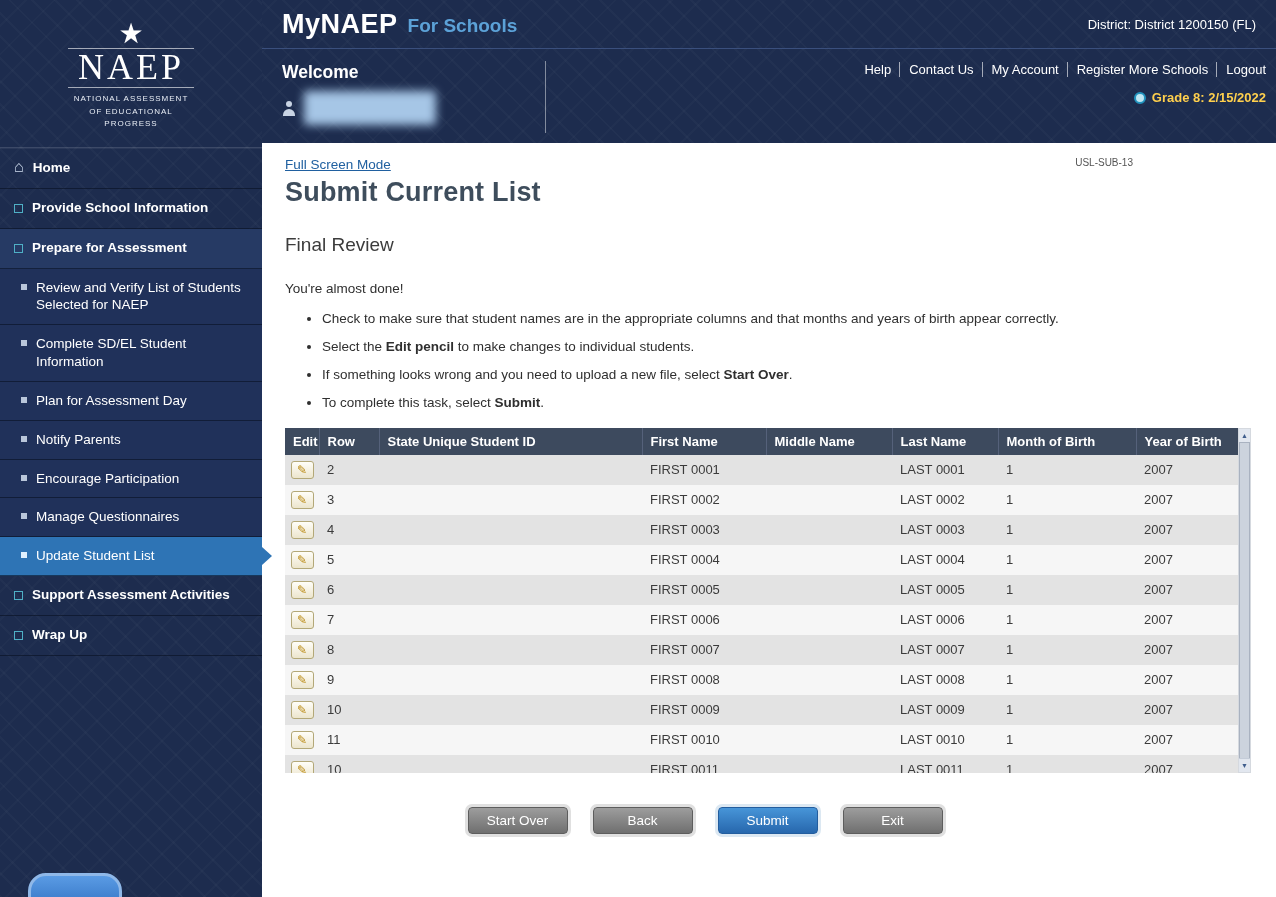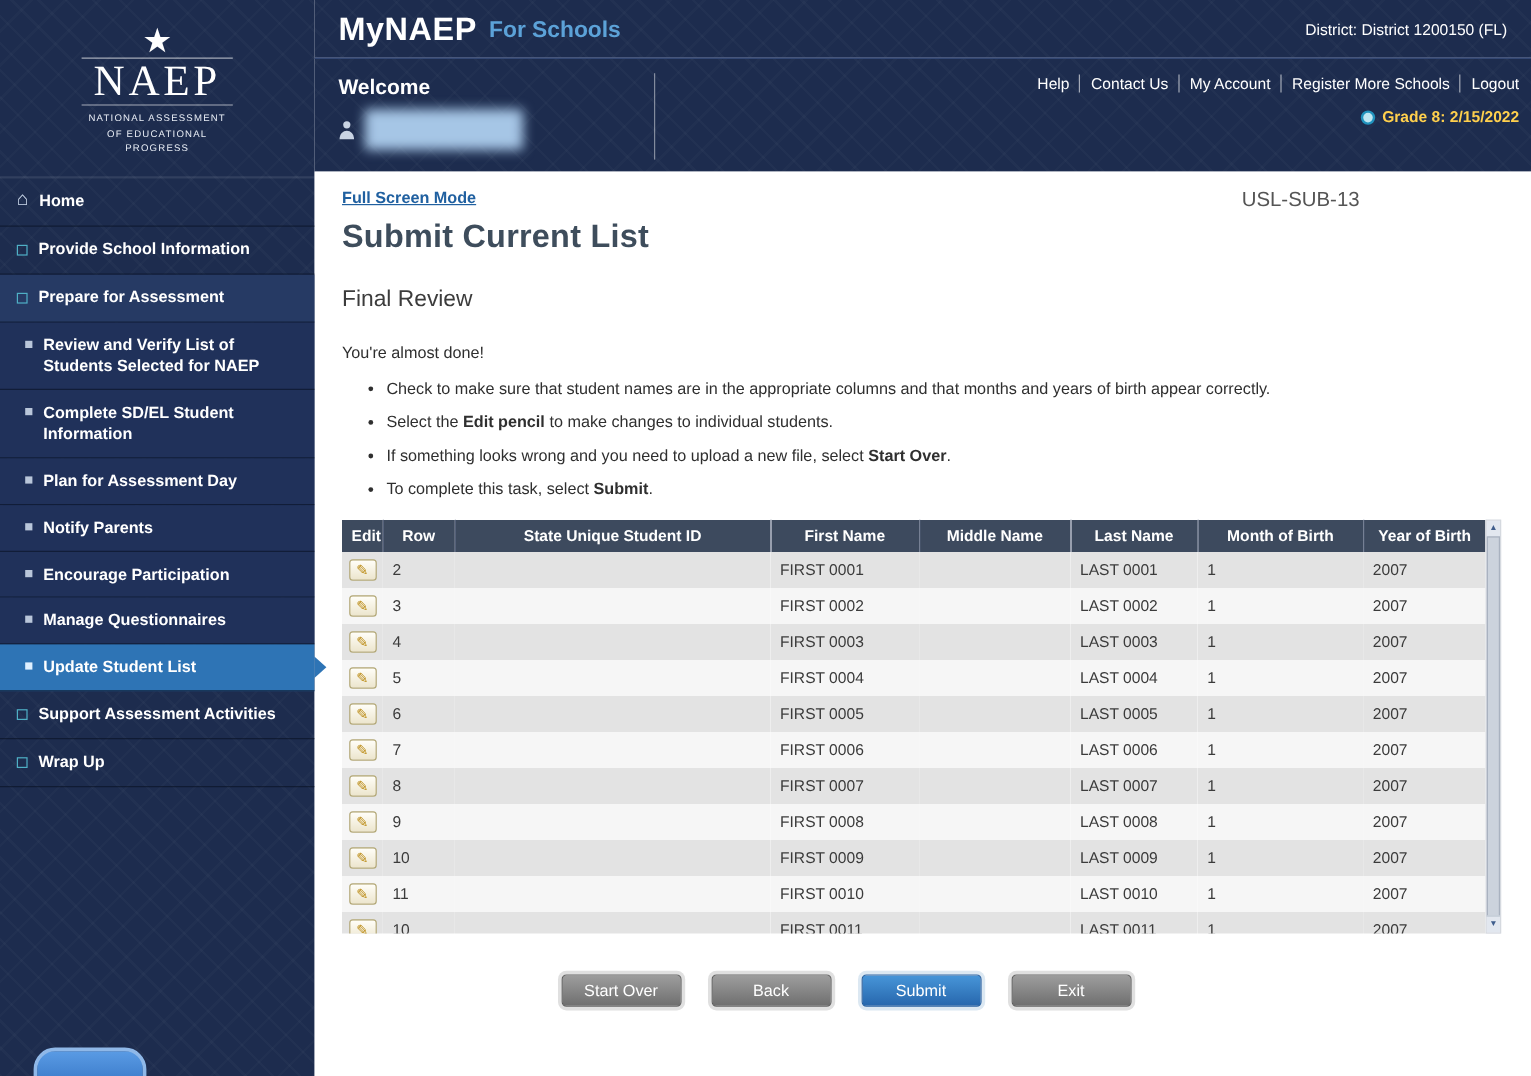--- a/index.html
+++ b/index.html
@@ -24,21 +24,21 @@
   .logo-subtitle{font-size:8px;letter-spacing:1px;color:#e8edf5;text-align:center;width:120px;line-height:1.6;margin-top:5px;}
 
   .side-nav{border-top:1px solid rgba(255,255,255,0.06);}
   .nav-item{display:flex;align-items:flex-start;gap:9px;padding:11px 12px 11px 14px;
             color:#fff;font-weight:bold;font-size:13.5px;line-height:1.25;
             border-bottom:1px solid rgba(8,16,34,.6);cursor:pointer;}
   .nav-item .home-icon{font-size:16px;line-height:14px;color:#cfdcee;}
   .sq{flex:0 0 auto;width:7px;height:7px;border:1px solid #4fb0c6;margin-top:4px;}
   .nav-item.open{background:#263a64;}
 
-  .sub-item{padding:10px 12px 10px 36px;position:relative;color:#fff;font-weight:bold;
+  .sub-item{padding:10px 12px 10px 36px;position:relative;color:#fff;font-weight:normal;
             font-size:13.5px;line-height:1.32;border-bottom:1px solid rgba(8,16,34,.6);
             cursor:pointer;background:#20315a;}
   .sub-item::before{content:"";position:absolute;left:21px;top:15px;width:6px;height:6px;background:#b9c6da;}
   .sub-item.active{background:#2e74b5;}
   .sub-item.active::before{background:#dff0ff;}
   .sub-item.active::after{content:"";position:absolute;right:-10px;top:50%;margin-top:-9px;
             border-top:9px solid transparent;border-bottom:9px solid transparent;border-left:10px solid #2e74b5;}
 
   .chat-pill{position:absolute;left:28px;bottom:-18px;width:88px;height:36px;border-radius:18px;
              background:linear-gradient(#5a9be4,#2f6fc0);border:3px solid #8fb8e8;z-index:5;cursor:pointer;}
@@ -64,34 +64,34 @@
   .nav-links a{color:#fff;text-decoration:none;cursor:pointer;}
   .nav-links a:not(:first-child){border-left:1px solid rgba(255,255,255,.6);padding-left:9px;margin-left:8px;}
   .grade-row{display:flex;justify-content:flex-end;align-items:center;margin-top:13px;
              font-size:13px;font-weight:bold;color:#ffd04d;}
   .bullseye{width:8px;height:8px;border-radius:50%;background:#bfe6f2;border:2px solid #2193be;
             display:inline-block;margin-right:6px;}
 
   
   .content{flex:1;background:#fff;padding:14px 0 0 23px;position:relative;overflow:hidden;}
   .content-topline{display:flex;justify-content:space-between;align-items:flex-start;width:966px;}
-  .fsm-link{font-size:13.5px;color:#2060a0;text-decoration:underline;cursor:pointer;font-weight:bold;}
-  .page-code{font-size:17px;color:#555;margin-right:118px;}
+  .fsm-link{font-size:13.5px;color:#2060a0;text-decoration:underline;cursor:pointer;}
+  .page-code{font-size:10px;color:#555;margin-right:118px;}
   h1{margin:5px 0 0 0;font-size:27px;font-weight:600;color:#3e4d5c;letter-spacing:.2px;}
   h2{margin:26px 0 0 0;font-size:19px;font-weight:500;color:#3c3c3c;}
   .intro{margin:25px 0 0 0;font-size:13.5px;color:#2f2f2f;}
   ul.instructions{margin:13px 0 0 0;padding-left:37px;font-size:13.5px;color:#2f2f2f;max-width:850px;}
   ul.instructions li{margin-bottom:7px;line-height:1.55;}
   ul.instructions b{font-weight:bold;}
 
   
   .table-wrap{margin-top:14px;width:966px;position:relative;}
   .table-scroll{height:345px;overflow:hidden;width:953px;}
   table{border-collapse:collapse;table-layout:fixed;width:953px;font-size:13px;}
-  thead th{background:#3d4a5e;color:#fff;font-weight:bold;text-align:center;padding:0 8px;height:27px;
+  thead th{background:#3d4a5e;color:#fff;font-weight:bold;text-align:left;padding:0 8px;height:27px;
            border-right:1px solid #55617a;white-space:nowrap;overflow:hidden;box-sizing:border-box;}
   thead th:last-child{border-right:none;}
   tbody td{height:30px;box-sizing:border-box;padding:0 8px;color:#3b3b3b;white-space:nowrap;overflow:hidden;}
   tbody tr:nth-child(odd){background:#e3e3e3;}
   tbody tr:nth-child(even){background:#f6f6f6;}
   td.c-edit{text-align:center;padding:0 2px;}
   .edit-btn{width:23px;height:18px;background:linear-gradient(#fffef8,#ece5cd);border:1px solid #b3a878;
             border-radius:3px;cursor:pointer;padding:0;display:inline-flex;align-items:center;justify-content:center;}
   .pencil{font-size:12px;line-height:1;color:#b8860b;}
 

